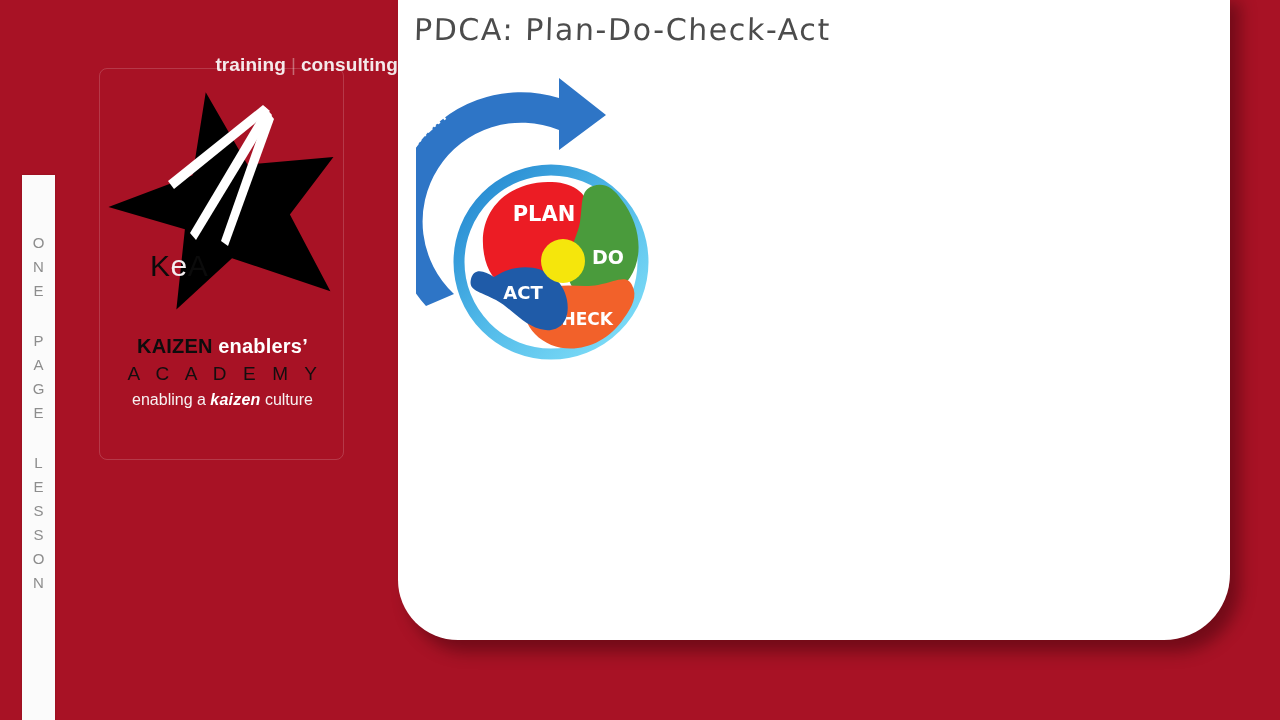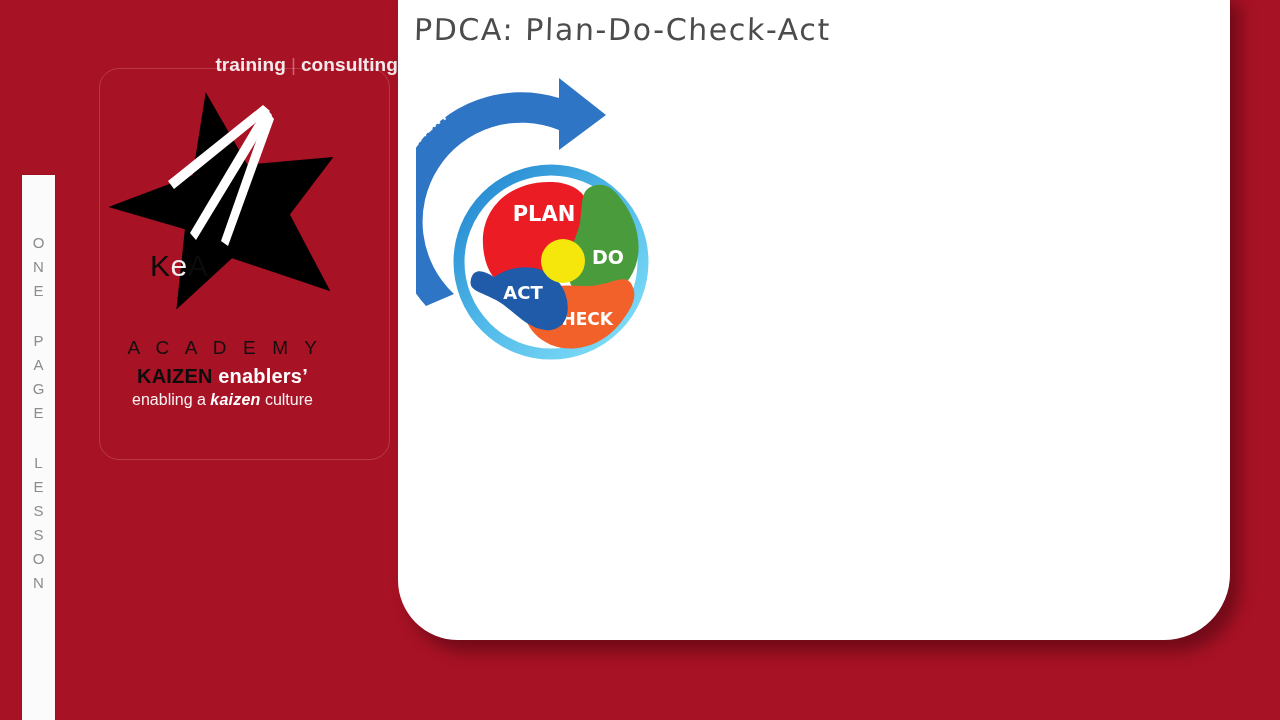--- a/index.html
+++ b/index.html
@@ -94,24 +94,24 @@
     color: #c56a74;
     font-weight: 400;
     padding: 0 5px;
   }
 
   
   #logo-card {
     position: absolute;
     left: 37px;
     top: 68px;
-    width: 291px;
+    width: 245px;
     height: 392px;
     border: 1px solid rgba(255,255,255,0.17);
-    border-radius: 20px;
+    border-radius: 8px;
     box-sizing: border-box;
   }
 
   #star-wrap {
     position: absolute;
     left: 0;
     top: 14px;
     width: 245px;
     height: 230px;
   }
@@ -258,23 +258,23 @@
           <polygon fill="#000000" points="122,8 152,86 238,92 186,142 214,224 122,176 59,218 80,140 8,106 96,88" transform="rotate(-9 122 112)"></polygon>
 
           <polygon fill="#ffffff" points="163,22 170,28 74,106 68,98"></polygon>
           <polygon fill="#ffffff" points="165,24 172,32 96,157 90,150"></polygon>
           <polygon fill="#ffffff" points="167,27 174,36 128,163 121,158"></polygon>
         </svg>
         <div id="kea-text"><span class="k">K</span><span class="e">e</span><span class="a">A</span></div>
       </div>
 
       <div id="logo-type">
-        <div id="lt-line2">A C A D E M Y</div>
         <div id="lt-line1"><span class="kaizen">KAIZEN</span>
           <span class="enablers">enablers’</span></div>
+        <div id="lt-line2">A C A D E M Y</div>
         <div id="lt-line3"><span class="sp">enabling  a </span><span class="kz">kaizen</span><span class="sp"> culture</span></div>
       </div>
     </div>
 
 
   </div>
 
   <div id="content-card">
 
     <div id="slide-title">PDCA: Plan-Do-Check-Act</div>

